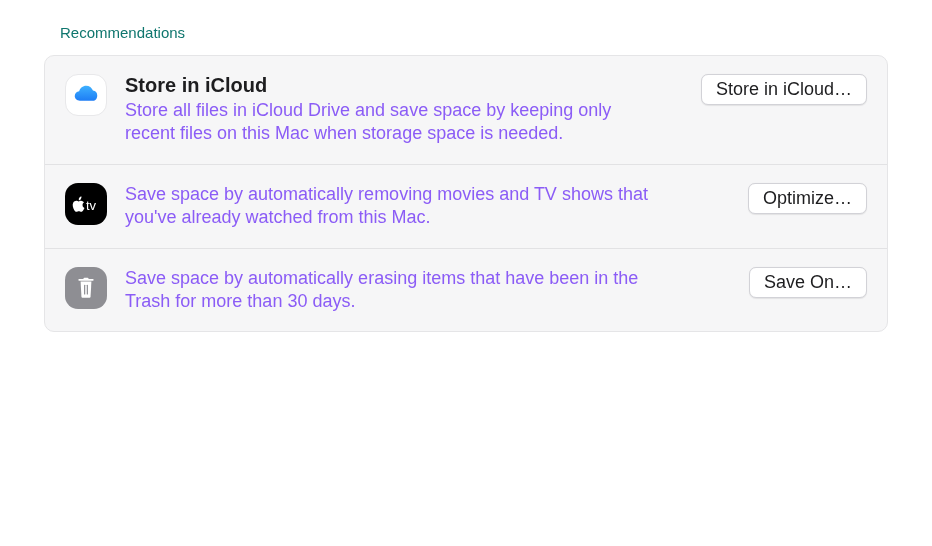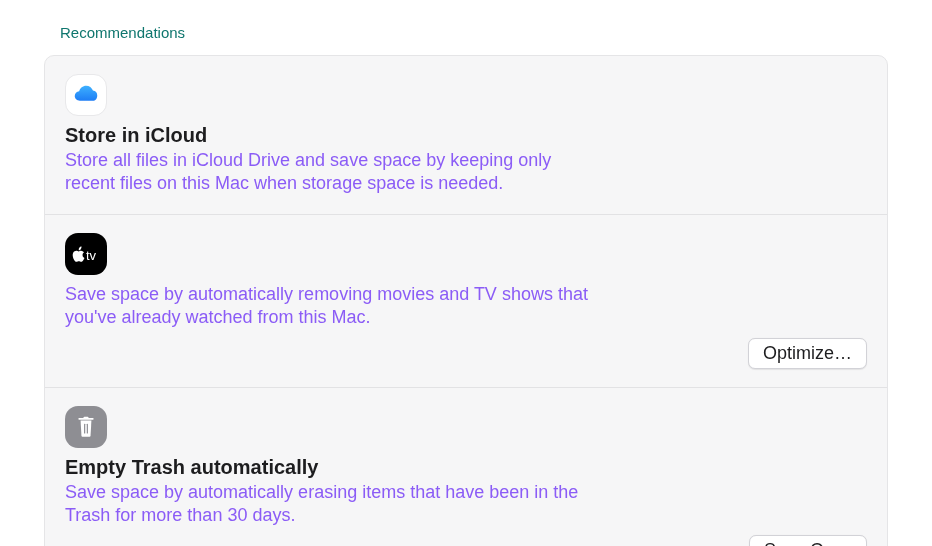--- a/index.html
+++ b/index.html
@@ -24,22 +24,21 @@
     .panel {
       background: #f6f6f7;
       border: 1px solid #e5e5e7;
       border-radius: 10px;
       padding: 0;
     }
     .row {
       display: flex;
       align-items: flex-start;
       padding: 18px 20px 18px 20px;
-      gap: 8px;
-      flex-direction: column;
+      gap: 18px;
     }
     .row + .row {
       border-top: 1px solid #e2e2e4;
     }
     .icon-wrap {
       width: 42px;
       height: 42px;
       flex-shrink: 0;
       display: flex;
       align-items: center;
@@ -107,20 +106,23 @@
             <stop offset="0%" stop-color="#3eb1ff"></stop>
             <stop offset="100%" stop-color="#1e7df5"></stop>
           </linearGradient>
         </defs>
       </svg>
     </div>
     <div class="text-col">
       <div class="row-title">Store in iCloud</div>
       <div class="row-desc">Store all files in iCloud Drive and save space by keeping only recent files on this Mac when storage space is needed.</div>
     </div>
+    <div class="action-col">
+      <button class="mac-button">Store in iCloud…</button>
+    </div>
   </div>
 
   <div class="row">
     <div class="icon-wrap icon-appletv">
       <svg width="42" height="42" viewBox="0 0 42 42">
         <path d="M13.8 17.2 c0.9 0 1.7 -0.6 2.1 -1.3 c0.4 -0.6 0.7 -1.5 0.6 -2.3 c-0.8 0 -1.7 0.5 -2.2 1.2 c-0.4 0.6 -0.7 1.4 -0.5 2.4 z M16.5 17.7 c-1.2 -0.1 -2.2 0.7 -2.8 0.7 c-0.6 0 -1.5 -0.6 -2.4 -0.6 c-1.2 0 -2.4 0.7 -3 1.8 c-1.3 2.2 -0.3 5.6 0.9 7.4 c0.6 0.9 1.3 1.9 2.3 1.8 c0.9 0 1.2 -0.6 2.3 -0.6 c1.1 0 1.4 0.6 2.4 0.6 c1 0 1.6 -0.9 2.2 -1.8 c0.7 -1 1 -2 1 -2.1 c0 0 -1.9 -0.7 -1.9 -2.9 c0 -1.8 1.5 -2.7 1.5 -2.7 c-0.8 -1.2 -2.1 -1.4 -2.5 -1.4 z" fill="#ffffff"></path>
         <text x="21" y="27" font-family="-apple-system, Helvetica, Arial" font-size="13" font-weight="500" fill="#ffffff">tv</text>
       </svg>
     </div>
     <div class="text-col">
@@ -134,21 +136,20 @@
   <div class="row">
     <div class="icon-wrap icon-trash">
       <svg width="26" height="26" viewBox="0 0 24 24">
         <path d="M7 6 L17 6 L16.2 20 C16.1 20.6 15.6 21 15 21 L9 21 C8.4 21 7.9 20.6 7.8 20 Z" fill="#ffffff"></path>
         <rect x="10.2" y="9" width="1.1" height="9" rx="0.5" fill="#8e8e93"></rect>
         <rect x="12.7" y="9" width="1.1" height="9" rx="0.5" fill="#8e8e93"></rect>
         <path d="M5.5 5.2 L18.5 5.2 C18.8 5.2 19 5 19 4.7 L19 4.3 C19 4 18.8 3.8 18.5 3.8 L14.5 3.8 L14.2 3 C14.1 2.7 13.8 2.5 13.5 2.5 L10.5 2.5 C10.2 2.5 9.9 2.7 9.8 3 L9.5 3.8 L5.5 3.8 C5.2 3.8 5 4 5 4.3 L5 4.7 C5 5 5.2 5.2 5.5 5.2 Z" fill="#ffffff"></path>
       </svg>
     </div>
     <div class="text-col">
-      <div class="row-title">Empty Trash automatically</div>
       <div class="row-desc">Save space by automatically erasing items that have been in the Trash for more than 30 days.</div>
     </div>
     <div class="action-col">
       <button class="mac-button">Save On…</button>
     </div>
   </div>
 
 </div>
 
 </body></html>

